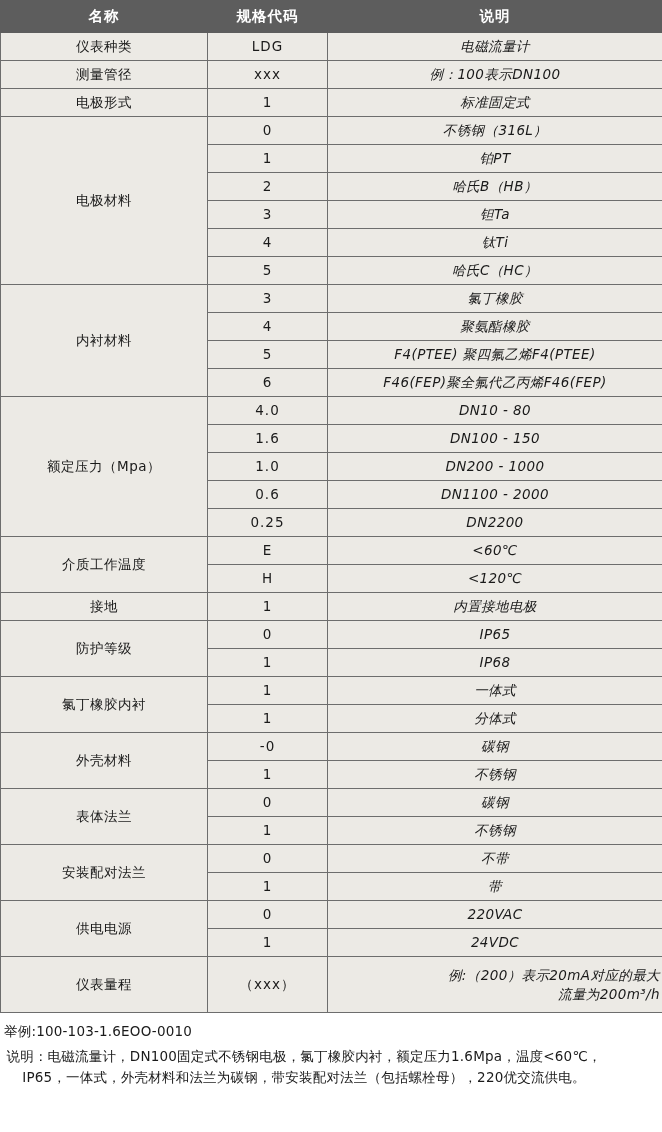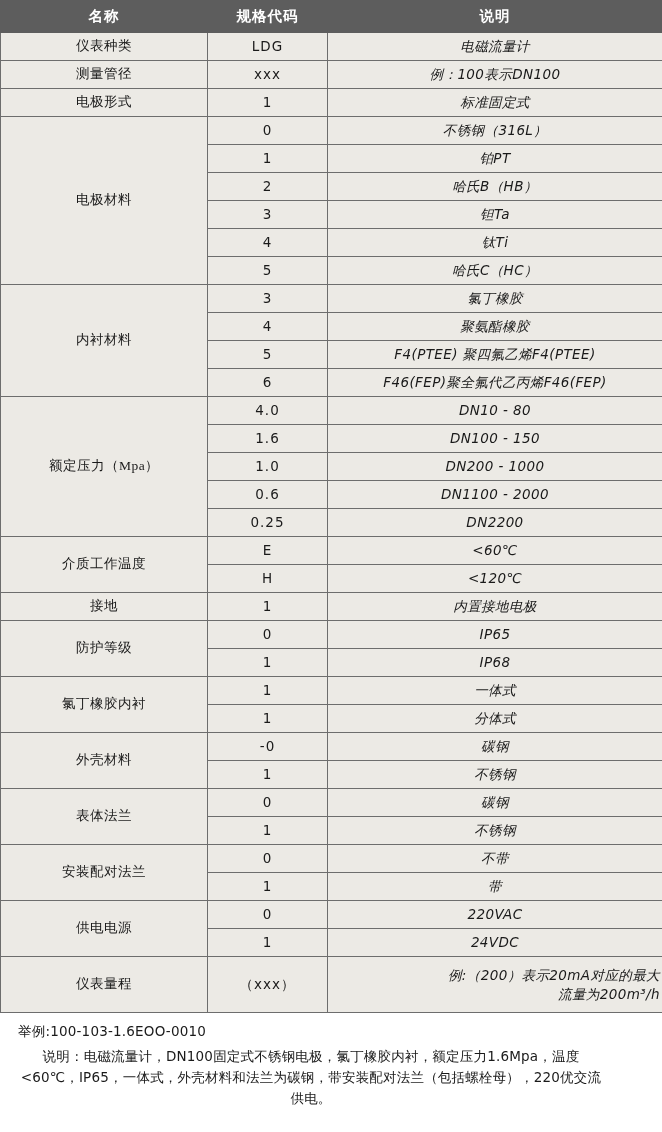--- a/index.html
+++ b/index.html
@@ -43,35 +43,34 @@
     color: #ffffff;
     font-weight: bold;
     height: 31px;
     font-size: 14.5px;
     letter-spacing: 1px;
     border-color: #5d5d5d;
   }
   td.name {
     font-size: 14px;
     letter-spacing: 0.5px;
-    font-family: Liberation Serif, serif;
   }
   td.code {
     font-size: 13.5px;
     letter-spacing: 1px;
   }
   td.desc {
     font-size: 13.5px;
     letter-spacing: 0.4px;
     font-style: italic;
   }
   tr.r { height: 28px; }
 
   .notes {
-    padding: 8px 6px 0 18px;
+    padding: 8px 6px 0 4px;
     font-size: 13.5px;
     line-height: 1.55;
     letter-spacing: 0.2px;
   }
   .notes .ex {
     margin-bottom: 4px;
   }
   .notes .desc-block {
     text-align: center;
   }

